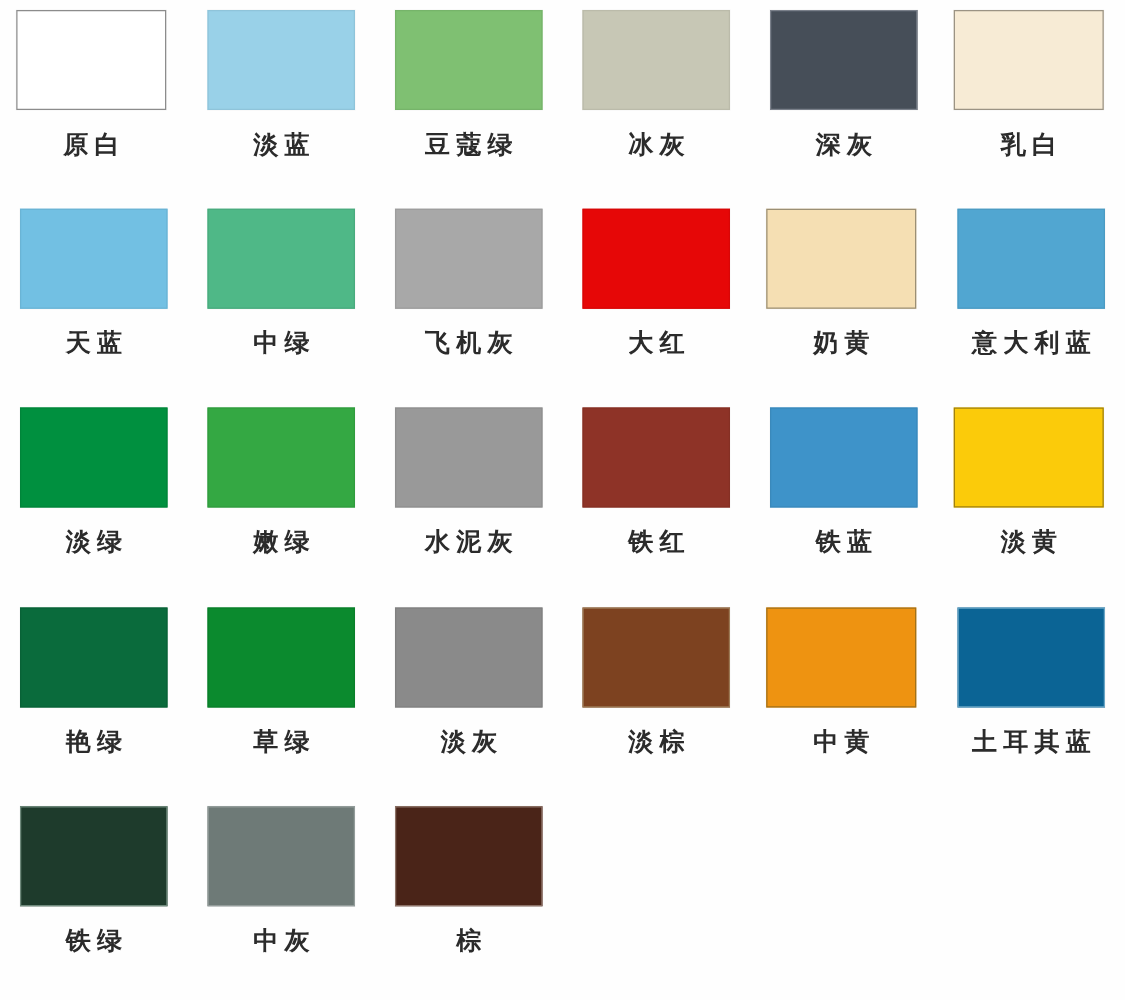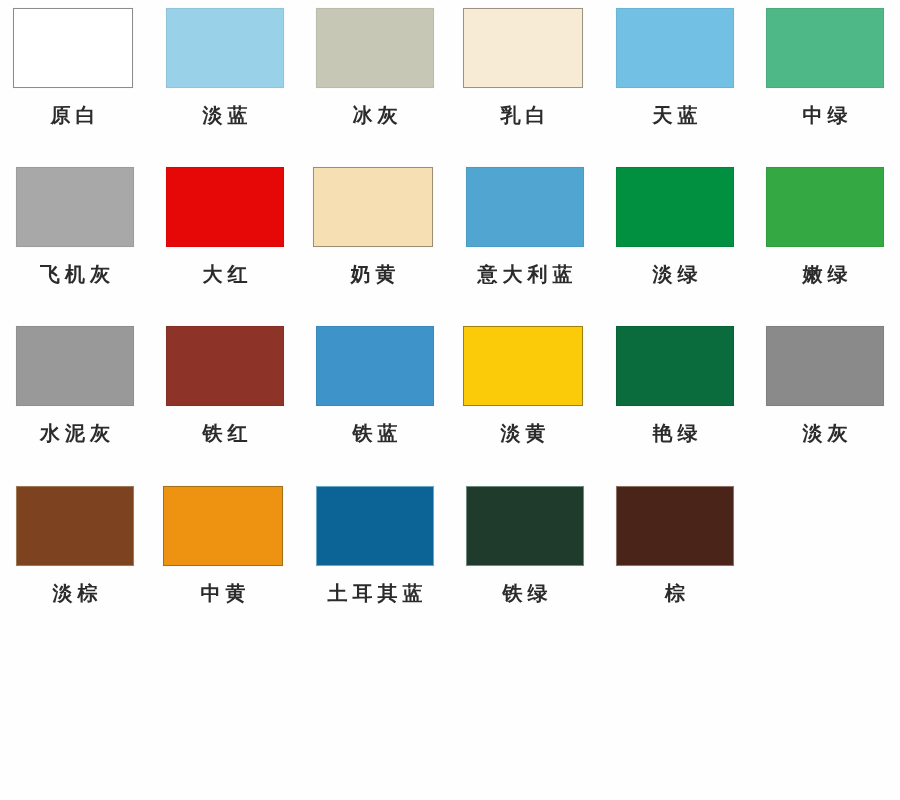--- a/index.html
+++ b/index.html
@@ -67,23 +67,31 @@
 
 <div id="swatch-chart">
     <div class="swatch-cell col-1">
       <div class="swatch-chip" style="background-color: rgb(255, 255, 255); border-color: rgb(140, 140, 140);"></div>
       <div class="swatch-label">原白</div>
     </div>
     <div class="swatch-cell col-2">
       <div class="swatch-chip" style="background-color: rgb(153, 209, 232); border-color: rgb(143, 196, 218);"></div>
       <div class="swatch-label">淡蓝</div>
     </div>
+    <div class="swatch-cell col-4">
+      <div class="swatch-chip" style="background-color: rgb(127, 192, 114); border-color: rgb(118, 180, 106);"></div>
+      <div class="swatch-label">豆蔻绿</div>
+    </div>
     <div class="swatch-cell col-5">
       <div class="swatch-chip" style="background-color: rgb(199, 199, 181); border-color: rgb(187, 187, 170);"></div>
       <div class="swatch-label">冰灰</div>
+    </div>
+    <div class="swatch-cell col-6">
+      <div class="swatch-chip" style="background-color: rgb(70, 78, 88); border-color: rgb(122, 128, 138);"></div>
+      <div class="swatch-label">深灰</div>
     </div>
     <div class="swatch-cell col-1">
       <div class="swatch-chip" style="background-color: rgb(247, 235, 213); border-color: rgb(155, 147, 132);"></div>
       <div class="swatch-label">乳白</div>
     </div>
     <div class="swatch-cell col-2">
       <div class="swatch-chip" style="background-color: rgb(114, 192, 227); border-color: rgb(106, 180, 213);"></div>
       <div class="swatch-label">天蓝</div>
     </div>
     <div class="swatch-cell col-3">
@@ -127,37 +135,45 @@
       <div class="swatch-label">铁蓝</div>
     </div>
     <div class="swatch-cell col-1">
       <div class="swatch-chip" style="background-color: rgb(251, 203, 10); border-color: rgb(160, 129, 16);"></div>
       <div class="swatch-label">淡黄</div>
     </div>
     <div class="swatch-cell col-3">
       <div class="swatch-chip" style="background-color: rgb(10, 107, 60); border-color: rgb(9, 98, 55);"></div>
       <div class="swatch-label">艳绿</div>
     </div>
+    <div class="swatch-cell col-4">
+      <div class="swatch-chip" style="background-color: rgb(11, 138, 46); border-color: rgb(10, 127, 42);"></div>
+      <div class="swatch-label">草绿</div>
+    </div>
     <div class="swatch-cell col-5">
       <div class="swatch-chip" style="background-color: rgb(138, 138, 138); border-color: rgb(128, 128, 128);"></div>
       <div class="swatch-label">淡灰</div>
     </div>
     <div class="swatch-cell col-6">
       <div class="swatch-chip" style="background-color: rgb(125, 66, 32); border-color: rgb(156, 122, 85);"></div>
       <div class="swatch-label">淡棕</div>
     </div>
     <div class="swatch-cell col-1">
       <div class="swatch-chip" style="background-color: rgb(238, 147, 17); border-color: rgb(161, 113, 26);"></div>
       <div class="swatch-label">中黄</div>
     </div>
     <div class="swatch-cell col-2">
       <div class="swatch-chip" style="background-color: rgb(11, 100, 149); border-color: rgb(106, 166, 198);"></div>
       <div class="swatch-label">土耳其蓝</div>
     </div>
     <div class="swatch-cell col-3">
       <div class="swatch-chip" style="background-color: rgb(30, 59, 44); border-color: rgb(111, 138, 124);"></div>
       <div class="swatch-label">铁绿</div>
     </div>
+    <div class="swatch-cell col-5">
+      <div class="swatch-chip" style="background-color: rgb(110, 122, 119); border-color: rgb(147, 156, 154);"></div>
+      <div class="swatch-label">中灰</div>
+    </div>
     <div class="swatch-cell col-6">
       <div class="swatch-chip" style="background-color: rgb(74, 36, 24); border-color: rgb(140, 113, 102);"></div>
       <div class="swatch-label">棕</div>
     </div>
   </div>
 
 </body></html>

